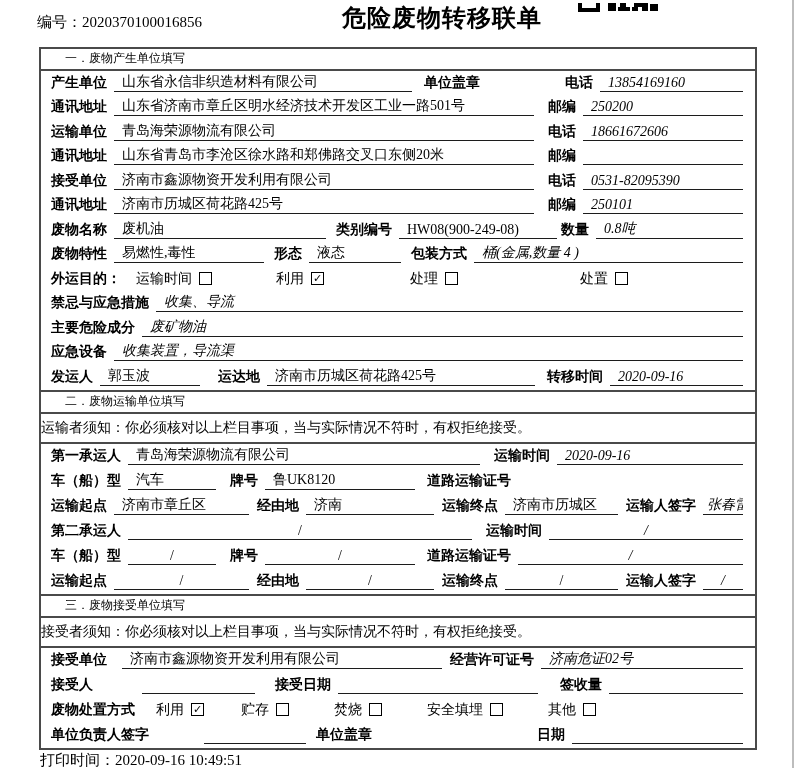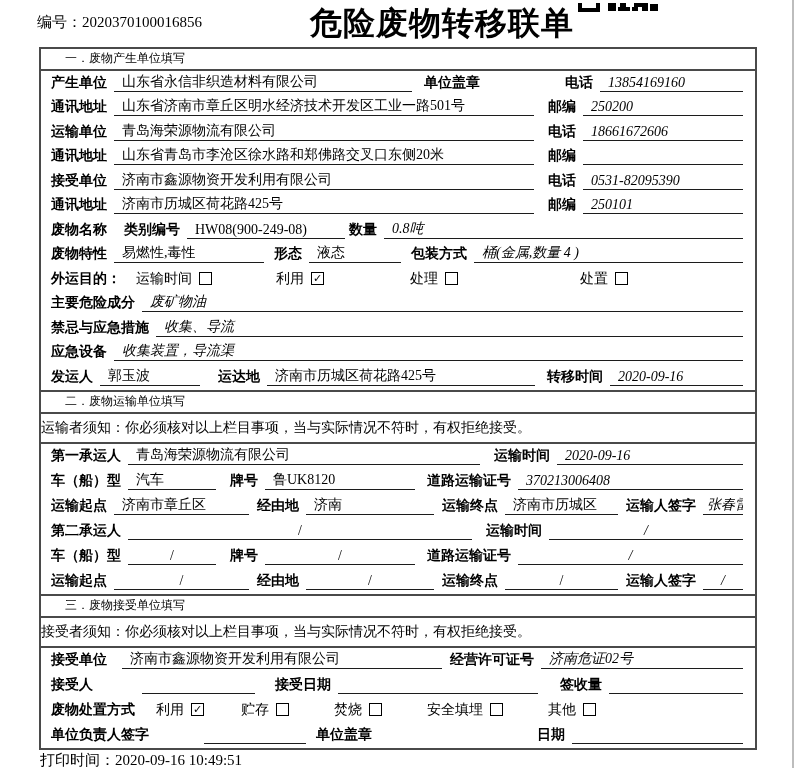--- a/index.html
+++ b/index.html
@@ -2,21 +2,21 @@
 <html><head>
 <meta charset="utf-8">
 <style>
   * { margin:0; padding:0; box-sizing:border-box; }
   html,body { width:796px; height:768px; background:#ffffff; }
   body { font-family:"Liberation Serif","DejaVu Serif",serif; color:#000; font-size:14px; }
   .page { position:relative; width:796px; height:768px; overflow:hidden; background:#fff; }
 
   .serial { position:absolute; left:37px; top:13px; font-size:15px; white-space:nowrap; }
   .doc-title { position:absolute; left:88px; top:2px; width:708px; text-align:center;
-               font-size:32px; font-weight:700; letter-spacing:1px;
+               font-size:24px; font-weight:700; letter-spacing:1px;
                font-family:"Liberation Sans","DejaVu Sans",sans-serif; }
   .qr { position:absolute; left:578px; top:0; }
   .edge-line { position:absolute; right:2px; top:0; width:2px; height:768px; background:#bdbdbd; }
 
   .tbl { position:absolute; left:39px; top:47px; width:718px; border:2px solid #4a4a4a;
          background:#fff; display:flex; flex-direction:column; }
   .sec2, .sec3 { border-top:2px solid #4a4a4a; }
   .sec-hdr { height:22px; line-height:19px; padding-left:24px; font-weight:400; font-size:12px;
              border-bottom:2px solid #4a4a4a; }
   .note { height:30px; display:flex; align-items:center; padding-left:0;
@@ -106,20 +106,21 @@
 
       <div class="row">
         <span class="lbl">通讯地址</span>
         <span class="val" style="width:420px">济南市历城区荷花路425号</span>
         <span class="lbl" style="margin-left:14px">邮编</span>
         <span class="val fill">250101</span>
       </div>
 
       <div class="row">
         <span class="lbl">废物名称</span>
+        <span class="val" style="width:212px">废机油</span>
         <span class="lbl" style="margin-left:10px">类别编号</span>
         <span class="val" style="width:158px">HW08(900-249-08)</span>
         <span class="lbl" style="margin-left:4px">数量</span>
         <span class="val fill">0.8吨</span>
       </div>
 
       <div class="row">
         <span class="lbl">废物特性</span>
         <span class="val" style="width:150px">易燃性,毒性</span>
         <span class="lbl" style="margin-left:10px">形态</span>
@@ -142,27 +143,27 @@
           <span>处理</span>
           <span class="cb"></span>
         </span>
         <span class="opt" style="margin-left:122px">
           <span>处置</span>
           <span class="cb"></span>
         </span>
       </div>
 
       <div class="row">
+        <span class="lbl">禁忌与应急措施</span>
+        <span class="val fill">收集、导流</span>
+      </div>
+
+      <div class="row">
         <span class="lbl">主要危险成分</span>
         <span class="val fill">废矿物油</span>
-      </div>
-
-      <div class="row">
-        <span class="lbl">禁忌与应急措施</span>
-        <span class="val fill">收集、导流</span>
       </div>
 
       <div class="row">
         <span class="lbl">应急设备</span>
         <span class="val fill">收集装置，导流渠</span>
       </div>
 
       <div class="row">
         <span class="lbl">发运人</span>
         <span class="val" style="width:100px">郭玉波</span>
@@ -183,21 +184,20 @@
         <span class="lbl" style="margin-left:14px">运输时间</span>
         <span class="val fill">2020-09-16</span>
       </div>
 
       <div class="row">
         <span class="lbl">车（船）型</span>
         <span class="val" style="width:88px">汽车</span>
         <span class="lbl" style="margin-left:14px">牌号</span>
         <span class="val" style="width:150px">鲁UK8120</span>
         <span class="lbl" style="margin-left:12px">道路运输证号</span>
-        <span class="val fill">370213006408</span>
       </div>
 
       <div class="row">
         <span class="lbl">运输起点</span>
         <span class="val" style="width:135px">济南市章丘区</span>
         <span class="lbl" style="margin-left:8px">经由地</span>
         <span class="val" style="width:128px">济南</span>
         <span class="lbl" style="margin-left:8px">运输终点</span>
         <span class="val" style="width:113px">济南市历城区</span>
         <span class="lbl" style="margin-left:8px">运输人签字</span>

